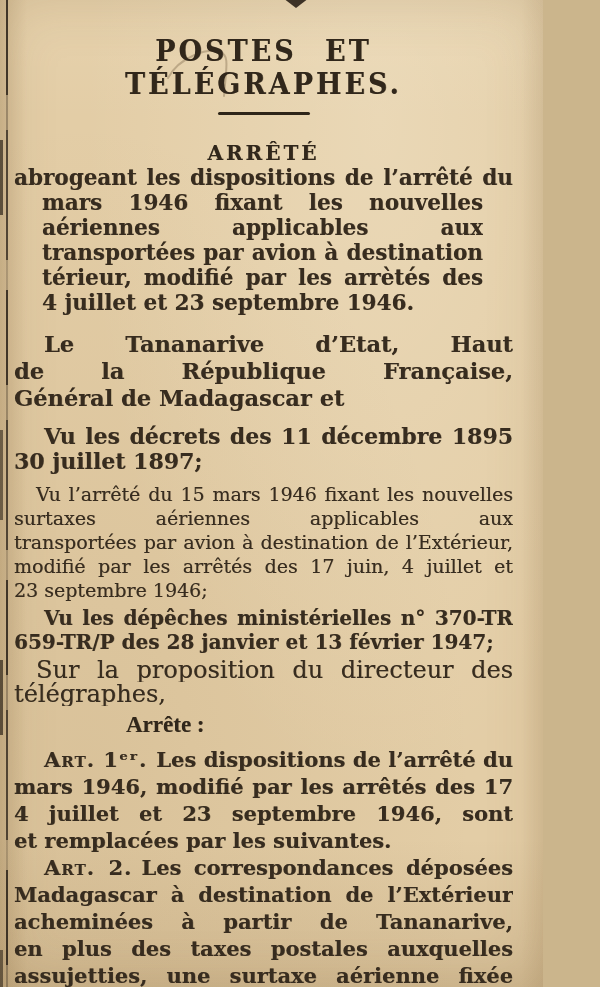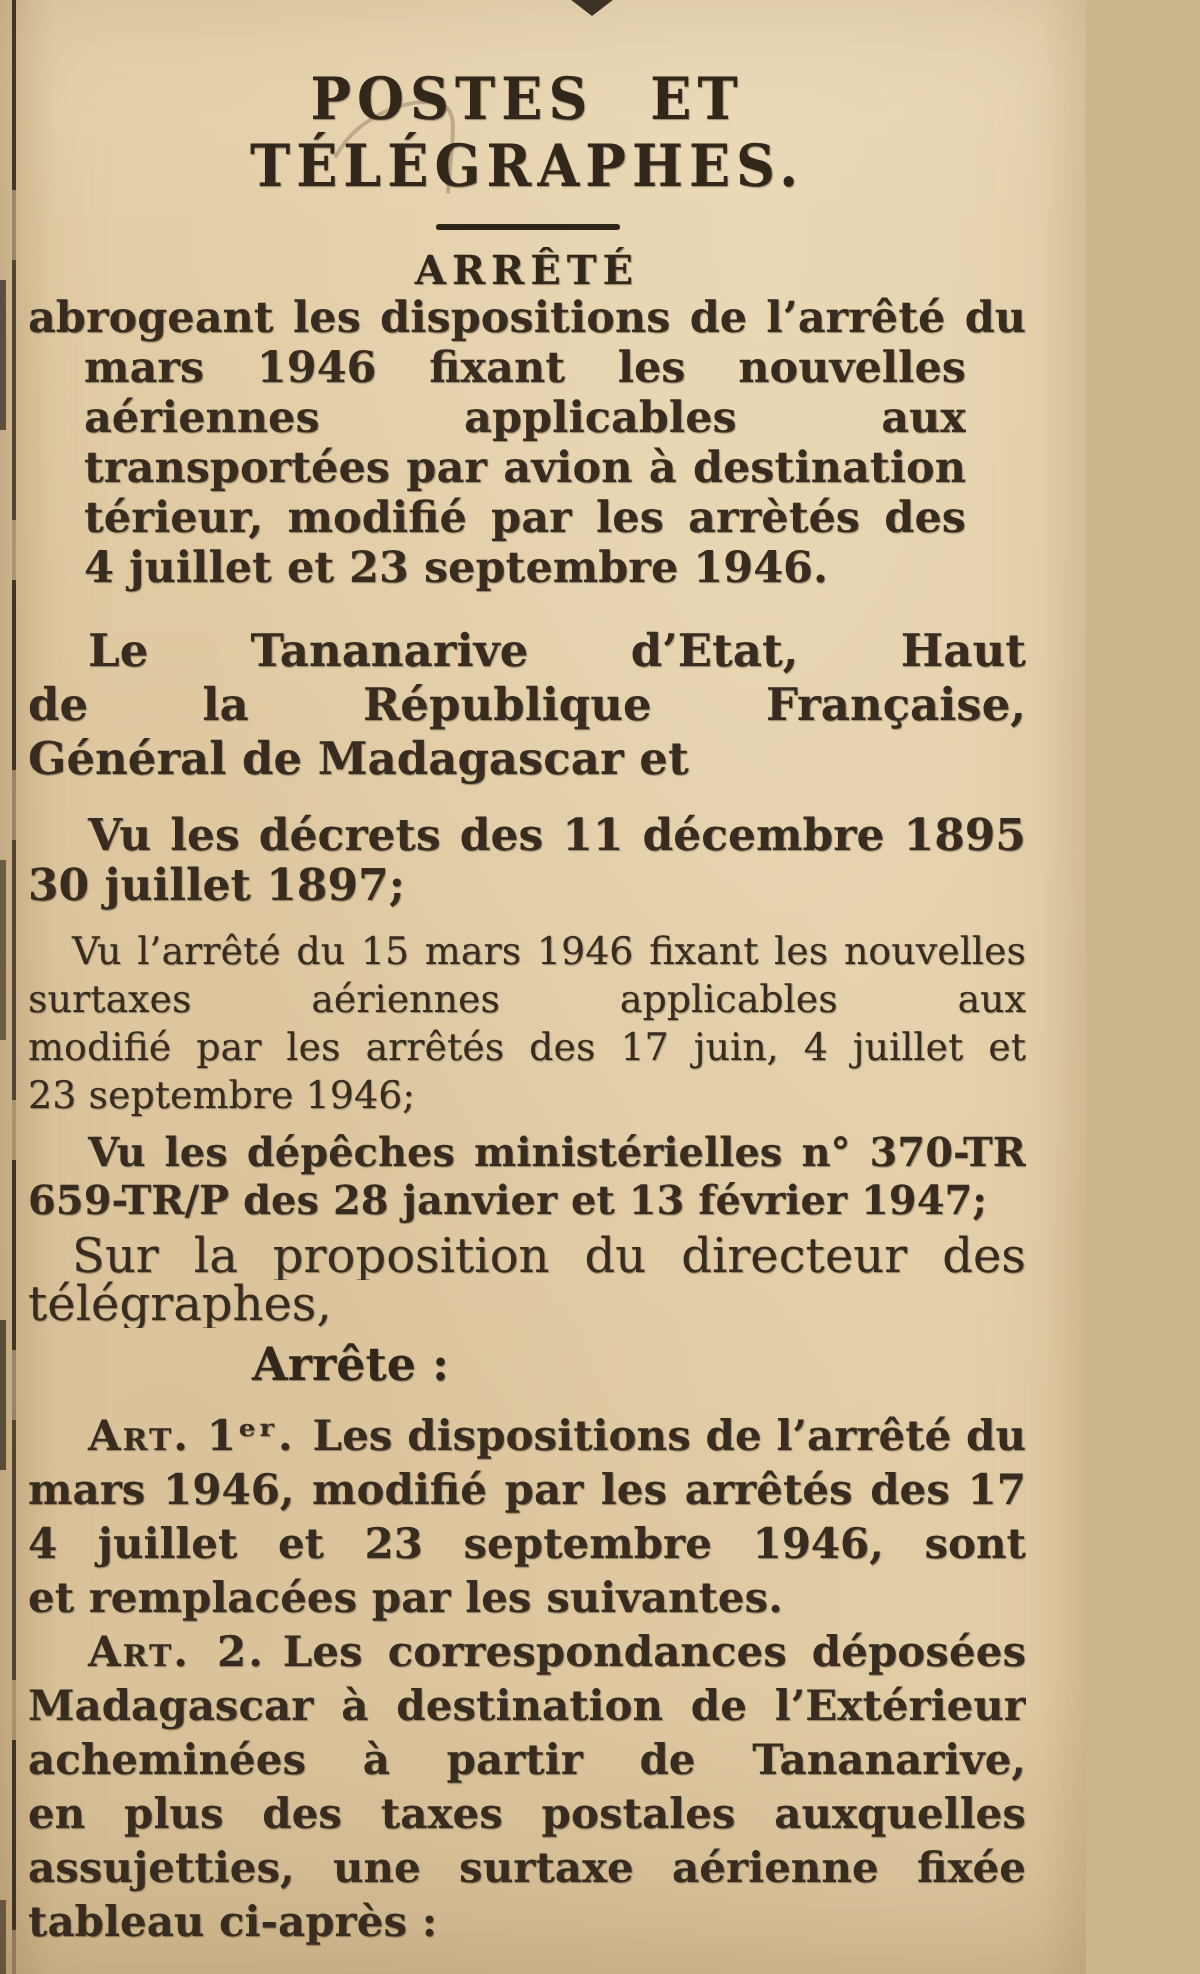--- a/index.html
+++ b/index.html
@@ -62,21 +62,21 @@
     color: #31271b;
     transform: scaleY(1.08);
   }
   .title-divider {
     width: 92px; height: 3px;
     margin: 14px auto 0;
     background: #2e2519;
     border-radius: 2px;
   }
   .decree-heading {
-    margin-top: 8px;
+    margin-top: 26px;
     text-align: center;
     font-size: 20px;
     font-weight: 700;
     letter-spacing: 3px;
     color: #31271b;
   }
 
   .para { margin: 0; }
   .line { overflow: hidden; }
   .fill { text-align: justify; }
@@ -107,20 +107,21 @@
   .indent-lg { padding-left: 30px; }
   .indent-sm { padding-left: 22px; }
 
   .enactment {
     margin-top: 6px;
     padding-left: 112px;
     font-size: 23px;
     font-weight: 700;
     height: 26px; line-height: 26px;
     color: #31271b;
+    font-family: Liberation Serif, serif;
   }
 
   
   .p-article { margin-top: 8px; font-size: 21px; font-weight: 700; }
   .p-article .line { height: 27px; line-height: 27px; }
   .p-art2 { margin-top: 0; }
   .art-label { font-variant: small-caps; letter-spacing: 1px; margin-right: 9px; }
 </style>
 </head>
 <body>
@@ -158,20 +159,21 @@
     </div>
 
     <div class="para p-visa1">
       <div class="line fill indent-lg">Vu les décrets des 11 décembre 1895 et</div>
       <div class="line">30 juillet 1897;</div>
     </div>
 
     <div class="para p-visa2">
       <div class="line fill indent-sm">Vu l’arrêté du 15 mars 1946 fixant les nouvelles</div>
       <div class="line fill">surtaxes aériennes applicables aux correspondances</div>
+      <div class="line fill">transportées par avion à destination de l’Extérieur,</div>
       <div class="line fill">modifié par les arrêtés des 17 juin, 4 juillet et</div>
       <div class="line">23 septembre 1946;</div>
     </div>
 
     <div class="para p-visa3">
       <div class="line fill indent-lg">Vu les dépêches ministérielles n° 370-TR et</div>
       <div class="line">659-TR/P des 28 janvier et 13 février 1947;</div>
     </div>
 
     <div class="para p-proposal">

